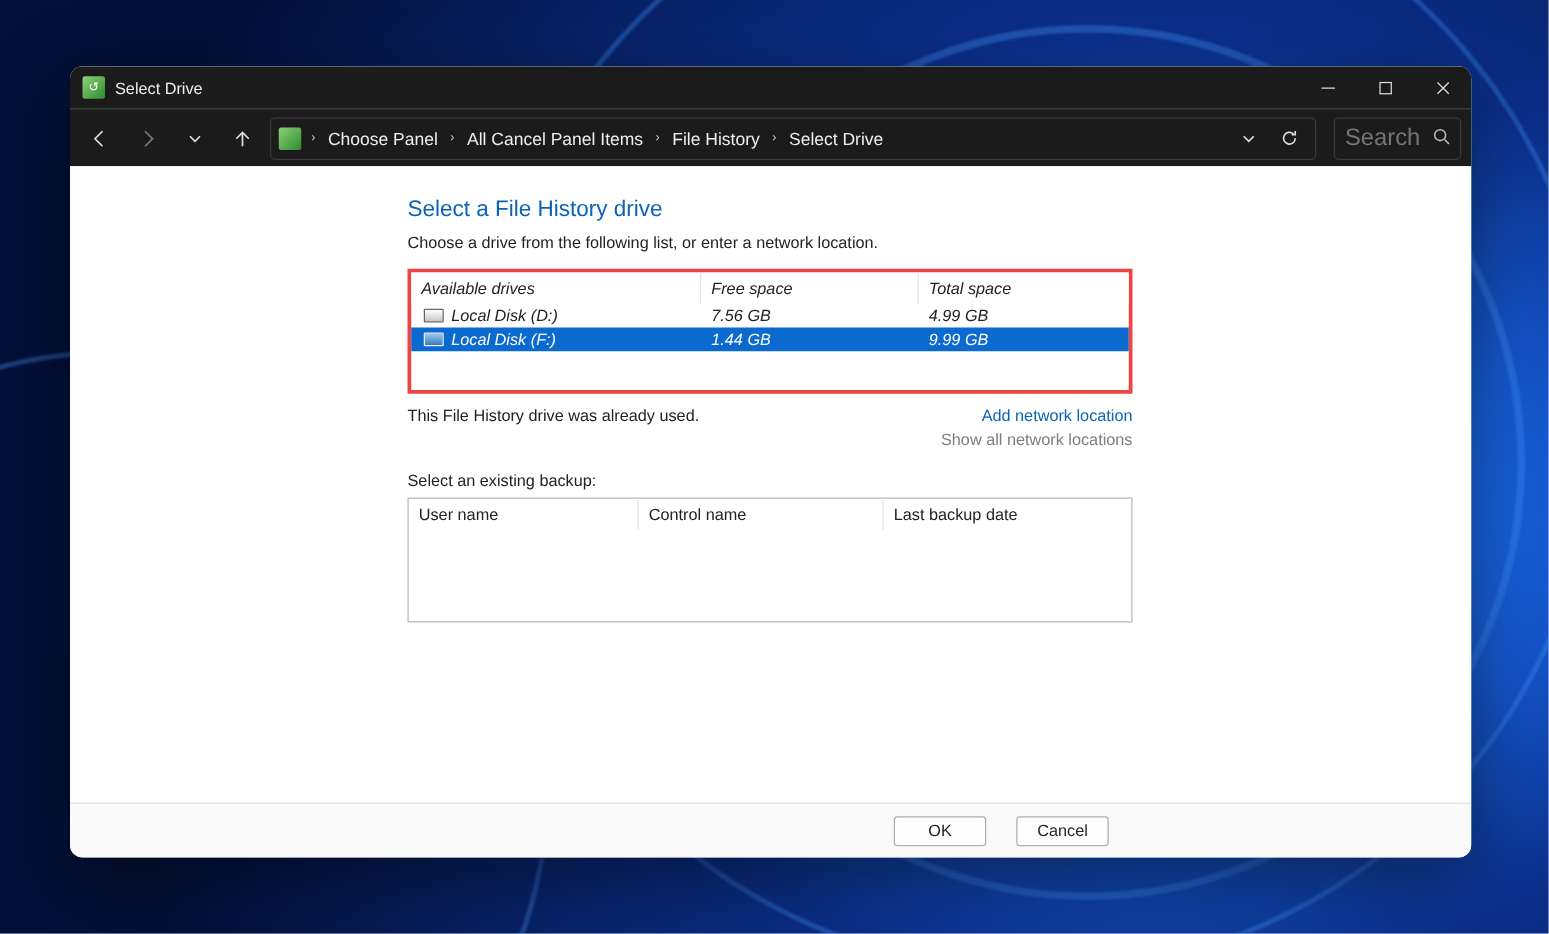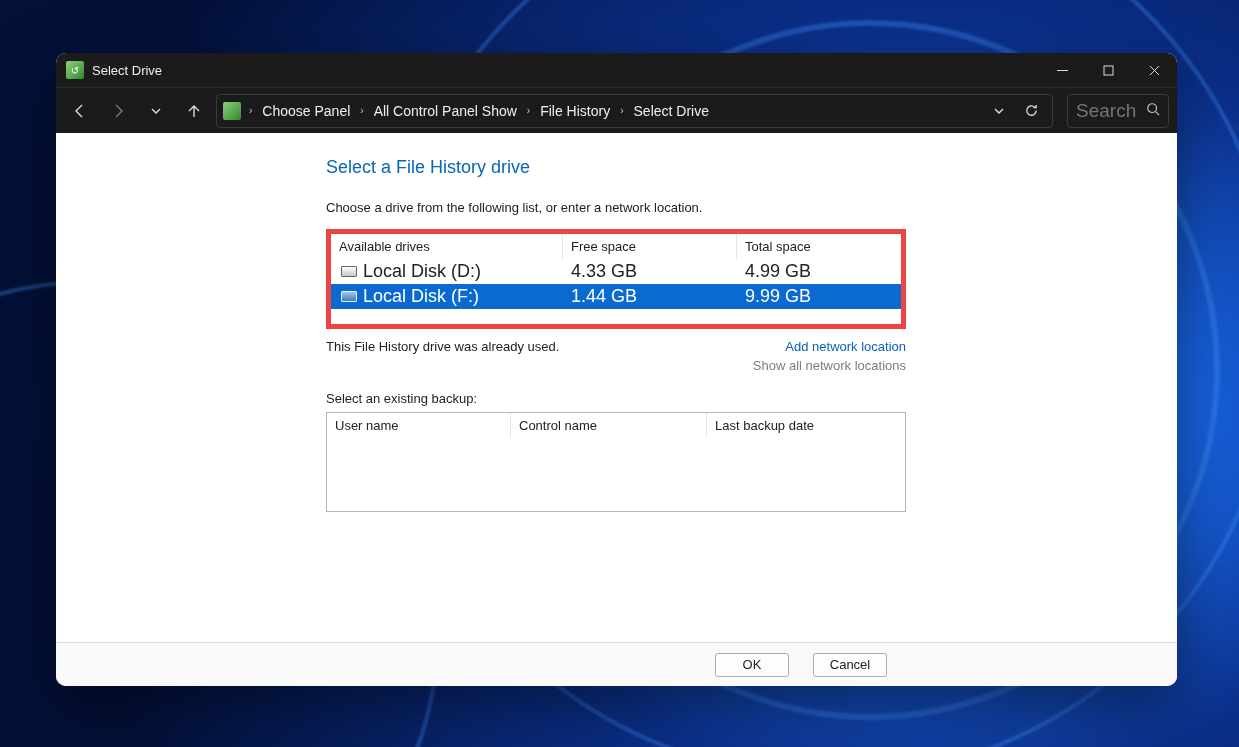--- a/index.html
+++ b/index.html
@@ -52,27 +52,27 @@
   }
   .search input{flex:1;min-width:0;background:transparent;border:0;outline:0;color:#eee;font-size:19px;}
   .search .sicon{color:#bbb;margin-left:4px;}
   .content{
     flex:1;background:#fff;color:#222;overflow:hidden;position:relative;
   }
   .inner{
     position:absolute;left:270px;top:24px;width:580px;
     font-size:13px;color:#222;
   }
-  .h1{color:#0a63b8;font-size:18px;font-weight:400;margin-bottom:22px;}
+  .h1{color:#0a63b8;font-size:18px;font-weight:400;margin-bottom:8px;}
   .sub{margin-bottom:14px;}
-  .box{border:5px solid #ef4444;background:#fff;}
+  .box{border:3px solid #ef4444;background:#fff;font-style:italic;}
   .hdr{display:flex;font-size:13px;color:#222;background:#fff;}
   .hdr .c{padding:5px 8px;border-right:1px solid #e6e6e6;}
   .hdr .c:last-child{border-right:0;}
-  .row{display:flex;align-items:center;font-size:18px;justify-content:flex-end;}
+  .row{display:flex;align-items:center;font-size:13px;justify-content:flex-end;}
   .row .c{padding:2px 8px;overflow:hidden;text-overflow:ellipsis;white-space:nowrap;}
   .c1{width:232px;display:flex;align-items:center;gap:6px;}
   .c2{width:174px;}
   .c3{flex:1;}
   .row.sel{background:#0a6acf;color:#fff;}
   .drive-ico{width:16px;height:11px;border:1px solid #666;border-radius:1px;background:linear-gradient(#fff,#c7c7c7);position:relative;margin-left:2px;flex-shrink:0;}
   .row.sel .drive-ico{border-color:#eee;background:linear-gradient(#9ec8f0,#3a7dbf);}
   .dbox{height:100px;}
   .meta-row{display:flex;margin-top:10px;font-size:13px;}
   .meta-row .l{flex:1;color:#222;}
@@ -148,21 +148,21 @@
           <svg width="16" height="16" viewBox="0 0 16 16">
             <path d="M8 14V3M3 8l5-5 5 5" fill="none" stroke="currentColor" stroke-width="1.4"></path>
           </svg>
         </div>
 
       <div class="addr">
         <span class="bicon"></span>
         <span class="chev">›</span>
         <span class="crumb">Choose Panel</span>
         <span class="chev">›</span>
-        <span class="crumb">All Control Panel Show</span>
+        <span class="crumb">All Cancel Panel Items</span>
         <span class="chev">›</span>
         <span class="crumb">File History</span>
         <span class="chev">›</span>
         <span class="crumb">Select Drive</span>
         <span class="addr-spacer"></span>
         <div class="addr-btn">
             <svg width="12" height="12" viewBox="0 0 12 12">
               <path d="M2 4l4 4 4-4" fill="none" stroke="currentColor" stroke-width="1.4"></path>
             </svg>
           </div>
@@ -191,21 +191,21 @@
           <div class="hdr">
             <div class="c c1">Available drives</div>
             <div class="c c2">Free space</div>
             <div class="c c3">Total space</div>
           </div>
           <div class="row">
             <div class="c c1">
                 <span class="drive-ico"></span>
                 <span>Local Disk (D:)</span>
               </div>
-            <div class="c c2">4.33 GB</div>
+            <div class="c c2">7.56 GB</div>
             <div class="c c3">4.99 GB</div>
           </div>
           <div class="row sel">
             <div class="c c1">
                 <span class="drive-ico"></span>
                 <span>Local Disk (F:)</span>
               </div>
             <div class="c c2">1.44 GB</div>
             <div class="c c3">9.99 GB</div>
           </div>

